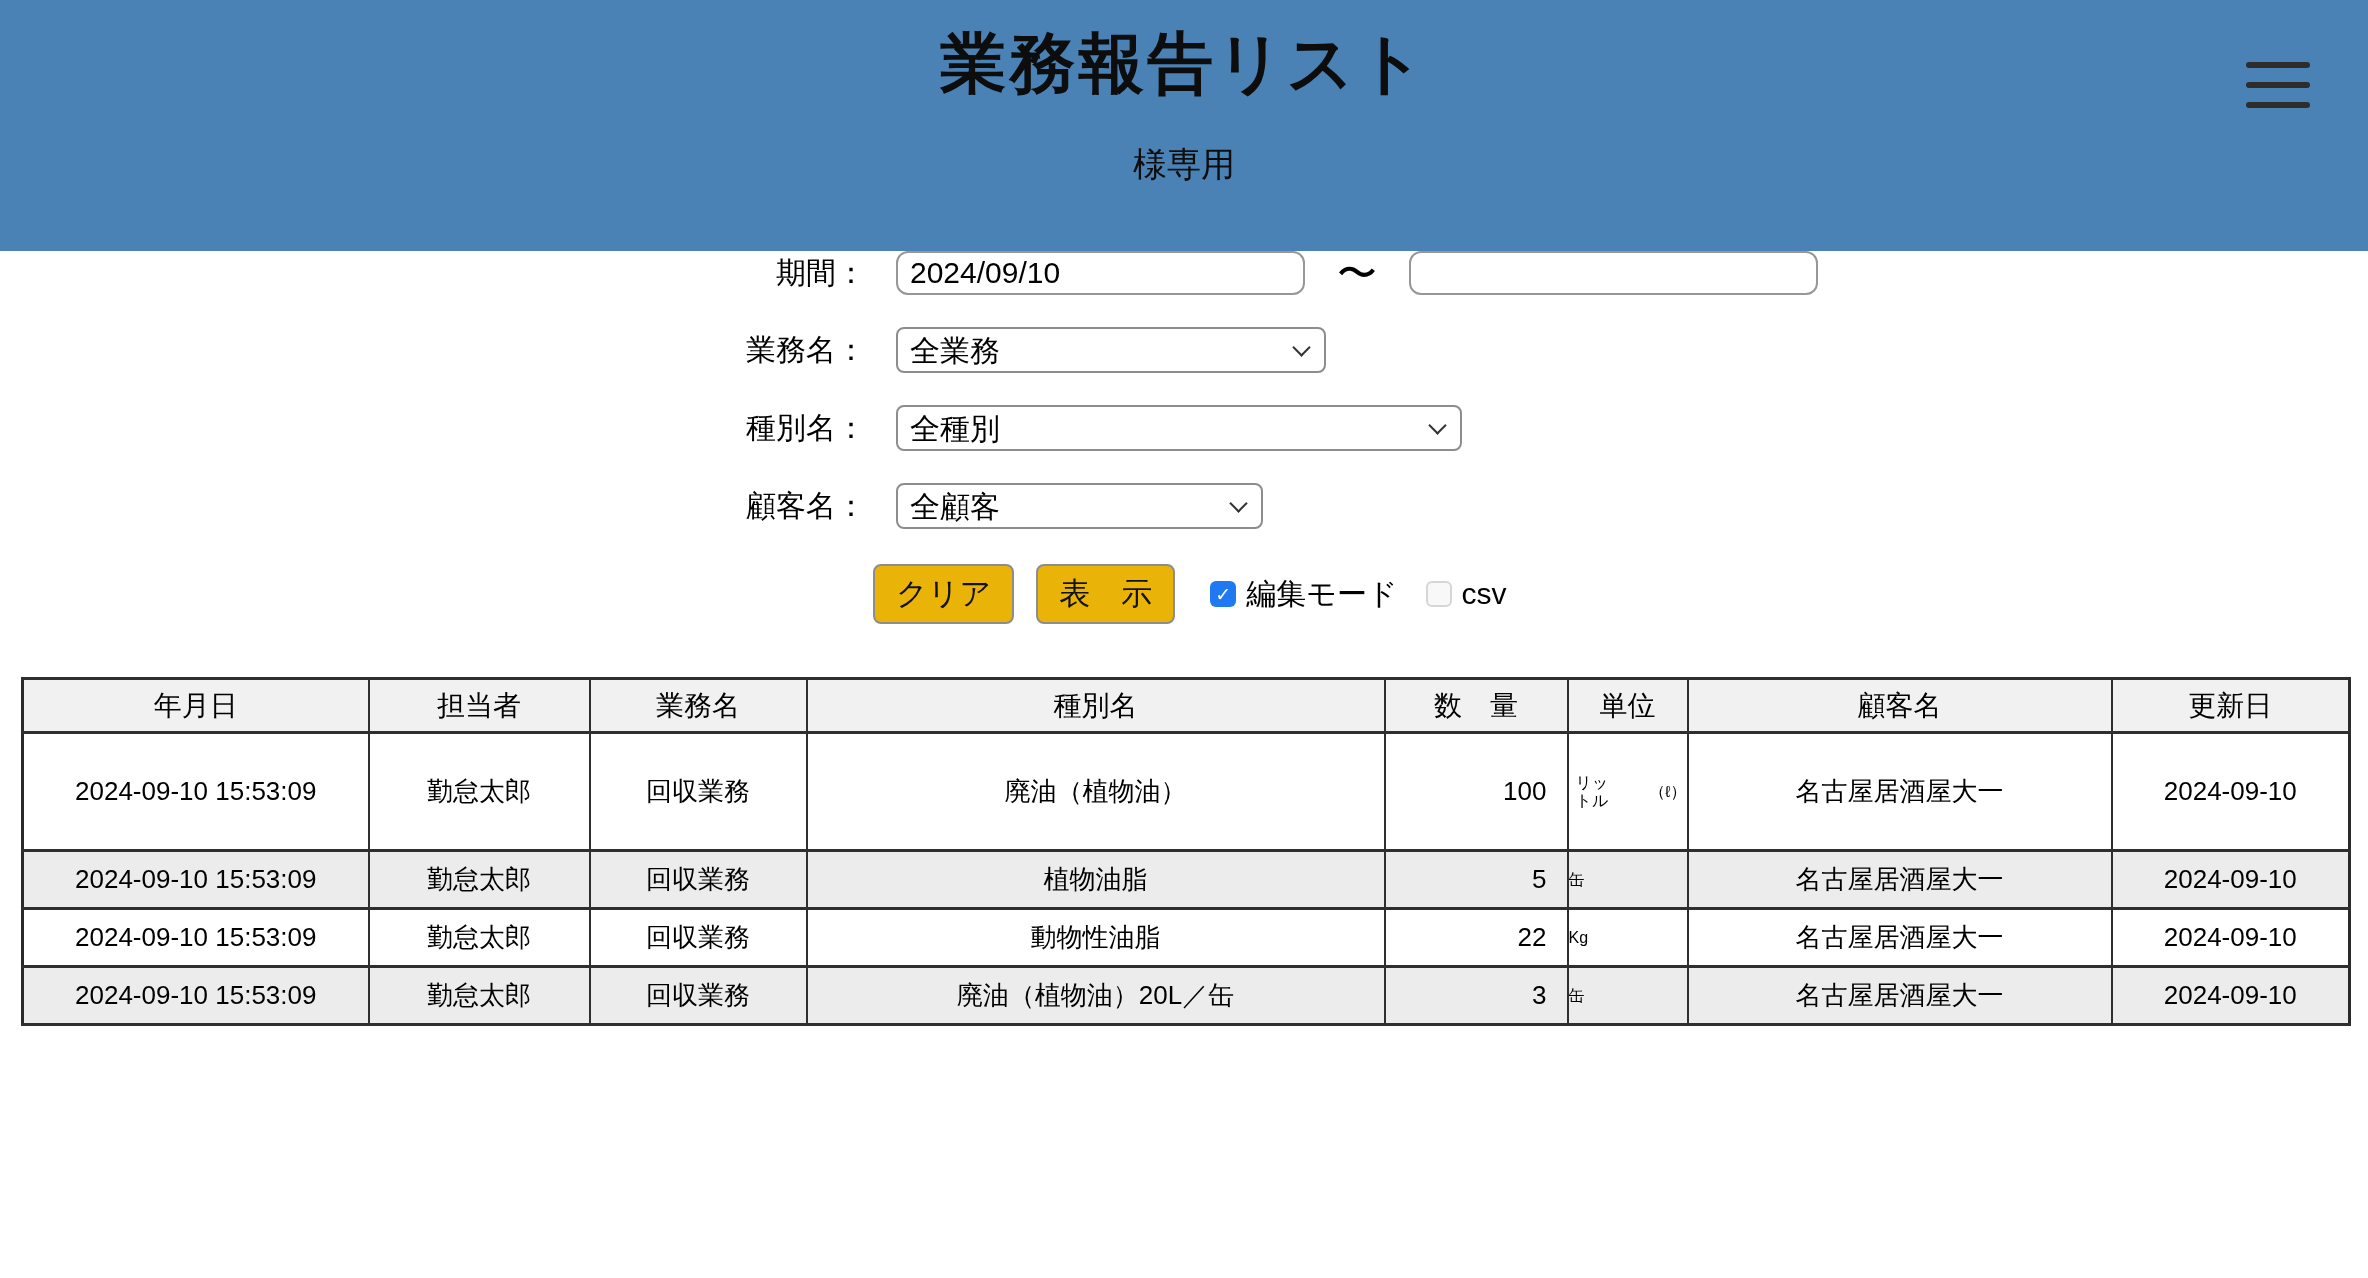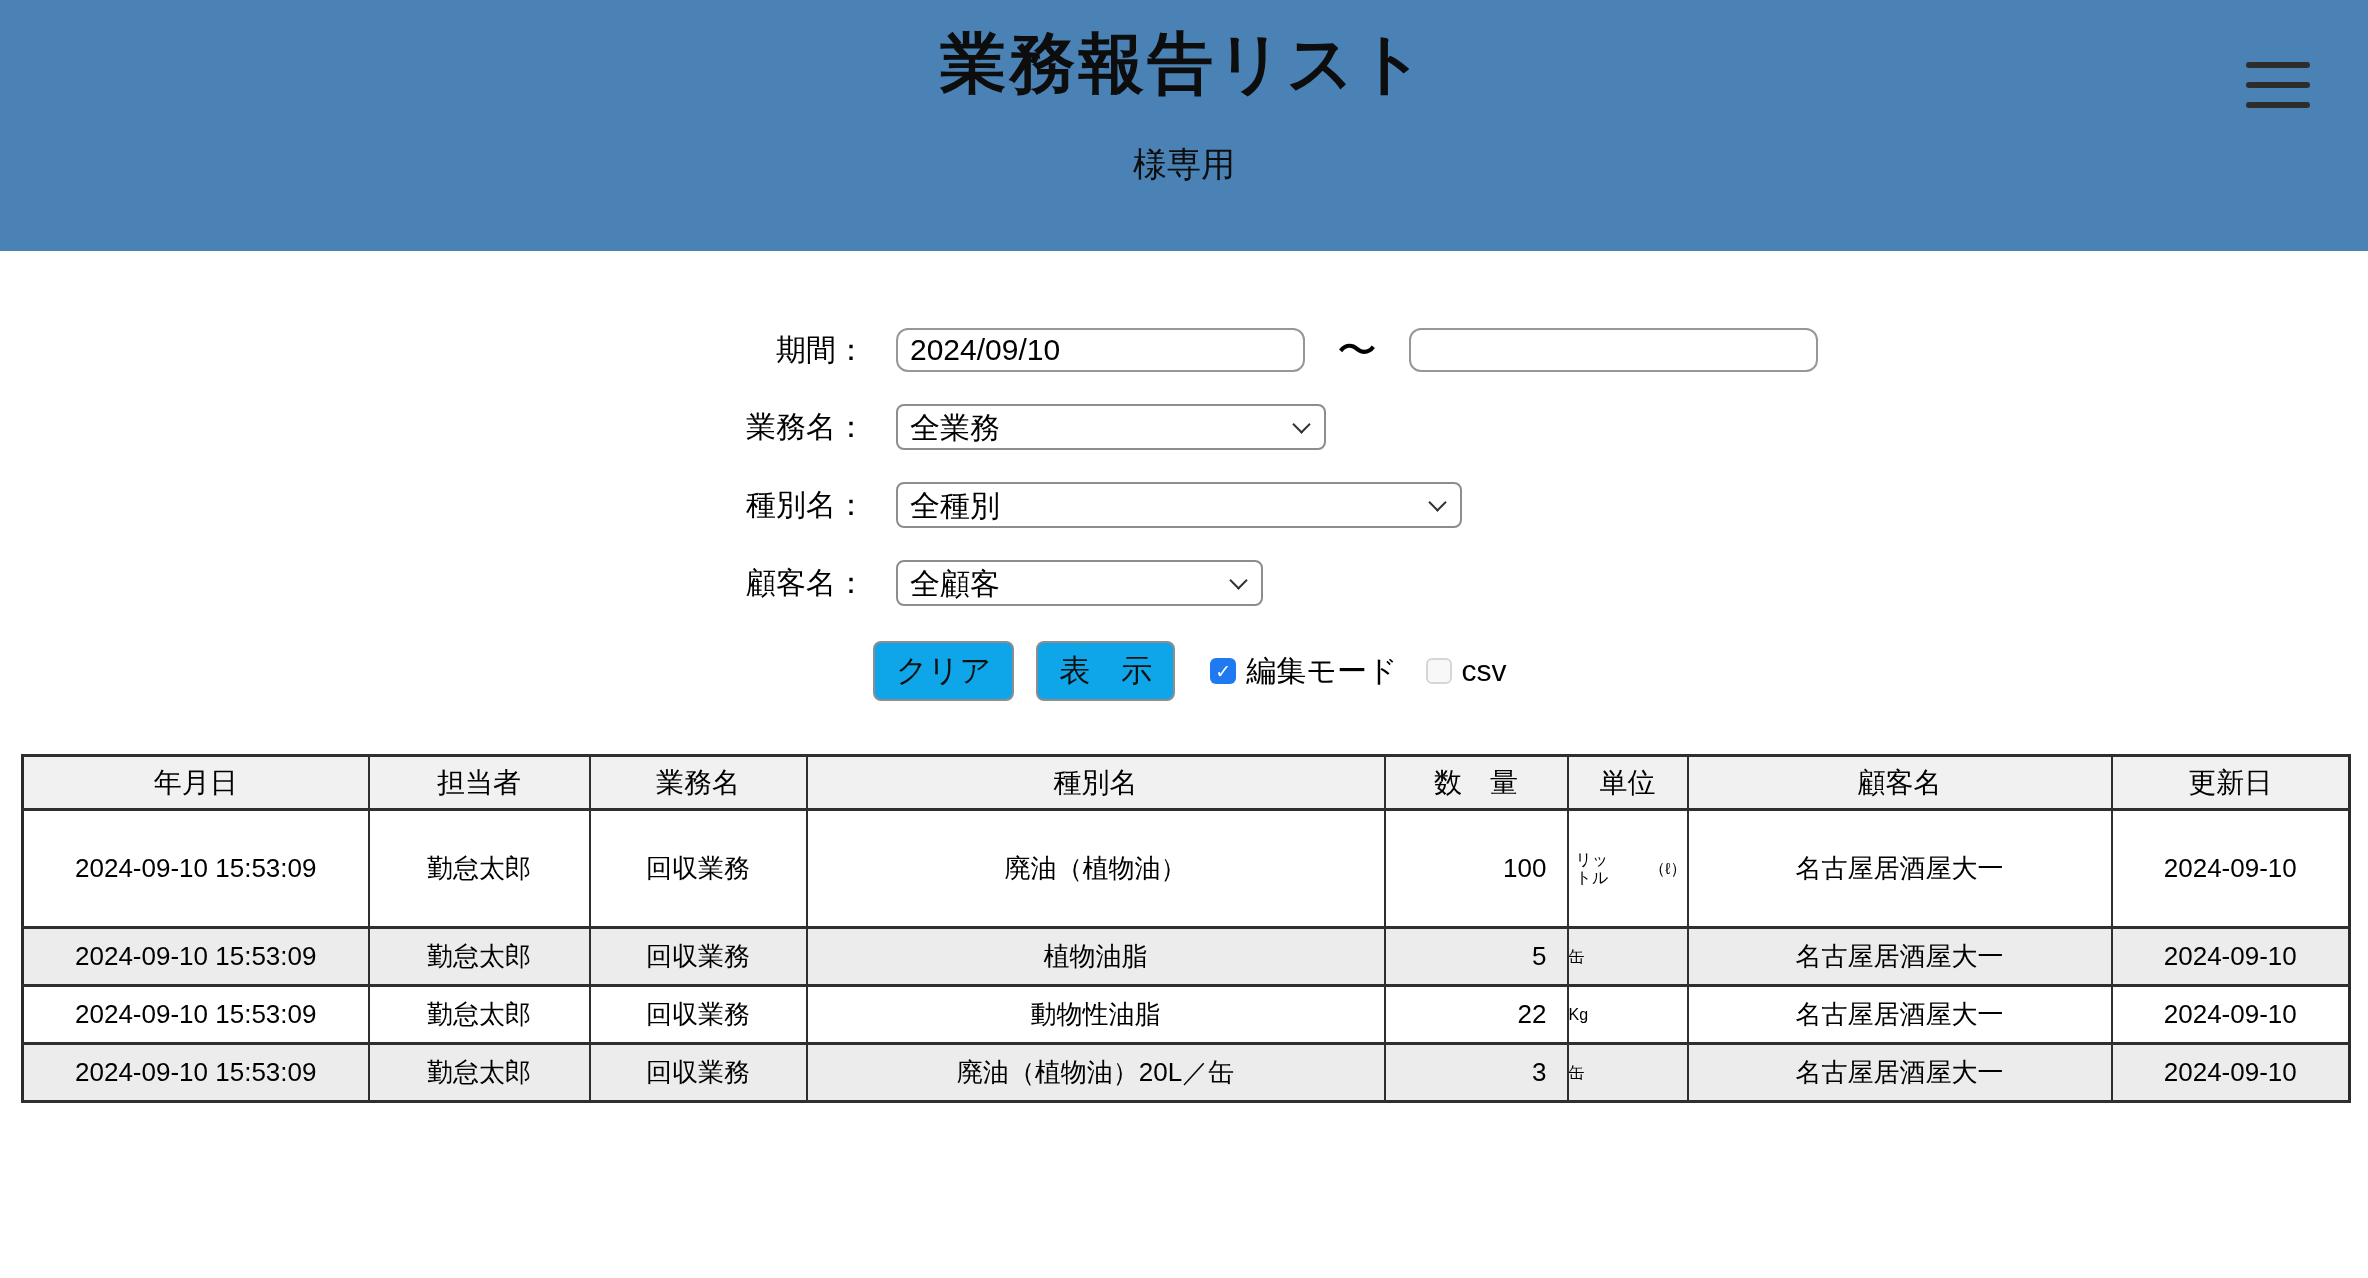--- a/index.html
+++ b/index.html
@@ -10,41 +10,41 @@
   }
   
   .banner{height:251px;background:var(--banner,#4a82b5);position:relative;}
   .page-title{margin:0;padding-top:30px;text-align:center;font-size:66px;line-height:1;
     font-weight:700;letter-spacing:3px;color:#0d0d0d;}
   .subtitle{margin:46px 0 0 0;text-align:center;font-size:34px;color:#0d0d0d;}
   .hamburger{position:absolute;top:62px;right:58px;width:64px;display:flex;
     flex-direction:column;gap:14px;cursor:pointer;}
   .hamburger .bar{height:6px;background:#2d2d2d;border-radius:3px;}
   
-  .filters{padding-top:77px;}
+  .filters{}
   .frow{display:flex;align-items:center;margin-bottom:32px;}
   .flabel{flex:none;width:866px;margin-right:30px;text-align:right;font-size:30px;}
   .text-input{width:409px;height:44px;box-sizing:border-box;border:2px solid #979797;
     border-radius:12px;background:#fff;font-size:30px;padding:0 12px;color:#000;
     font-family:inherit;}
   .tilde{font-size:40px;margin:0 32px;line-height:1;}
   .sel-wrap{position:relative;display:inline-block;}
   .sel-wrap::after{content:'';position:absolute;right:18px;top:14px;width:11px;height:11px;
     border-right:2.5px solid #333;border-bottom:2.5px solid #333;transform:rotate(45deg);
     pointer-events:none;}
   select.sel{appearance:none;-webkit-appearance:none;height:46px;box-sizing:border-box;
     border:2px solid #8d8d8d;border-radius:8px;background:#fff;font-size:30px;
     padding:0 46px 0 12px;color:#000;font-family:inherit;}
   .w-staff{width:205px;}
   .w-task{width:430px;}
   .w-category{width:566px;}
   .w-customer{width:367px;}
   
   .actions{display:flex;align-items:center;margin:35px 0 0 873px;height:60px;}
-  .btn{height:60px;box-sizing:border-box;background:#0ea5e9;border:2px solid #8d8d8d;
+  .btn{height:60px;box-sizing:border-box;background:#eab308;border:2px solid #8d8d8d;
     border-radius:8px;font-size:31px;padding:0 21px;color:#111;font-family:inherit;
     cursor:pointer;}
   .btn-show{margin-left:22px;}
   .cb{width:26px;height:26px;box-sizing:border-box;border-radius:6px;display:inline-flex;
     align-items:center;justify-content:center;cursor:pointer;}
   .cb.checked{background:var(--accent,#1f7af2);}
   .cb.checked::after{content:'\2713';color:#fff;font-size:19px;font-weight:bold;}
   .cb.unchecked{background:#f8f8f8;border:2px solid #d6d6d6;}
   .cb-edit{margin-left:35px;}
   .cb-csv{margin-left:28px;}

